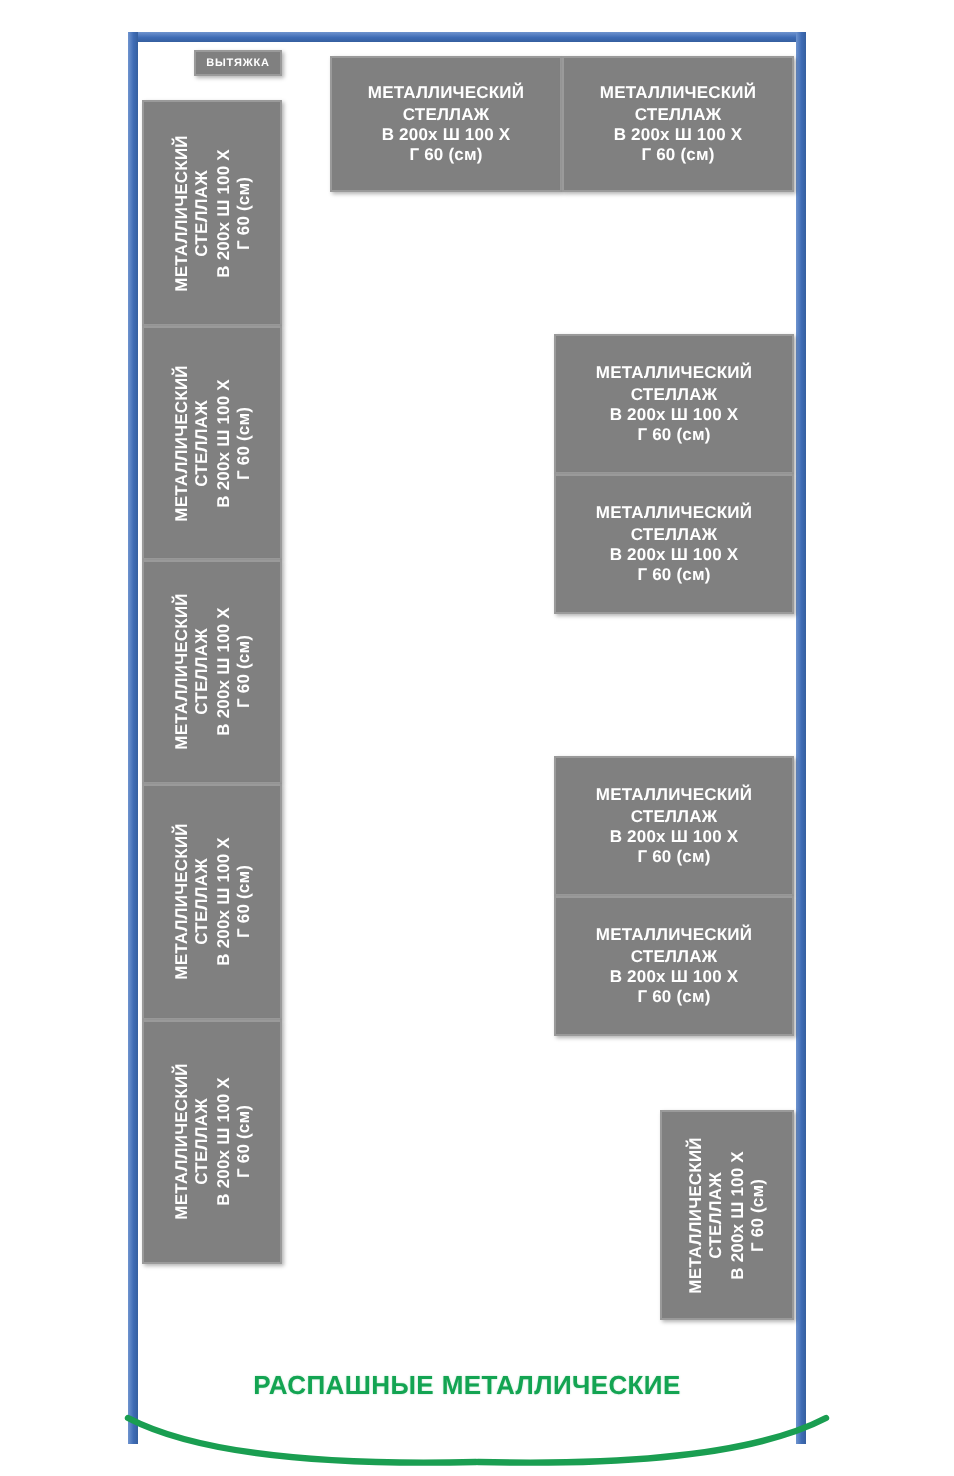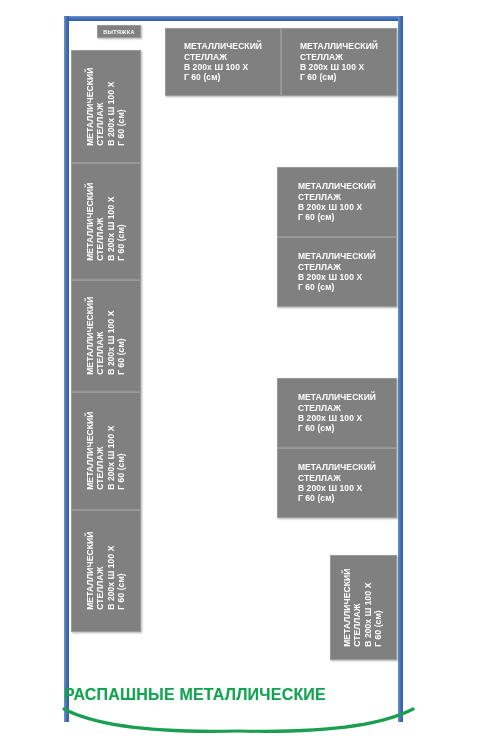--- a/index.html
+++ b/index.html
@@ -23,20 +23,21 @@
     background:linear-gradient(to bottom,#6f94cf 0%,#3f6cb5 55%,#355f9f 100%);}
 
   
   .shelf{
     position:absolute;
     background:#808080;
     border:1px solid #9a9a9a;
     box-sizing:border-box;
     color:#ffffff;
     font-weight:bold;
+    text-align:center;
     line-height:1.22;
     display:flex;
     align-items:center;
     justify-content:center;
     box-shadow:1px 1px 2px rgba(0,0,0,.30);
   }
   .shelf .txt{
     display:block;
     white-space:pre-line;
     letter-spacing:.1px;
@@ -60,23 +61,23 @@
     font-weight:bold;
     letter-spacing:.4px;
     display:flex;align-items:center;justify-content:center;
     box-shadow:1px 1px 2px rgba(0,0,0,.30);
   }
 
   
   .gate-label{
     position:absolute;
     left:64px;top:684px;width:339px;
-    text-align:left;
+    text-align:center;
     color:#13a452;
-    font-size:16px;
+    font-size:13px;
     font-weight:bold;
     line-height:1.35;
     letter-spacing:.2px;
     text-shadow:0 0 1px rgba(19,164,82,.35);
   }
   .gate-svg{position:absolute;left:52px;top:700px;width:373px;height:38px;}
 </style>
 </head>
 <body>
 

